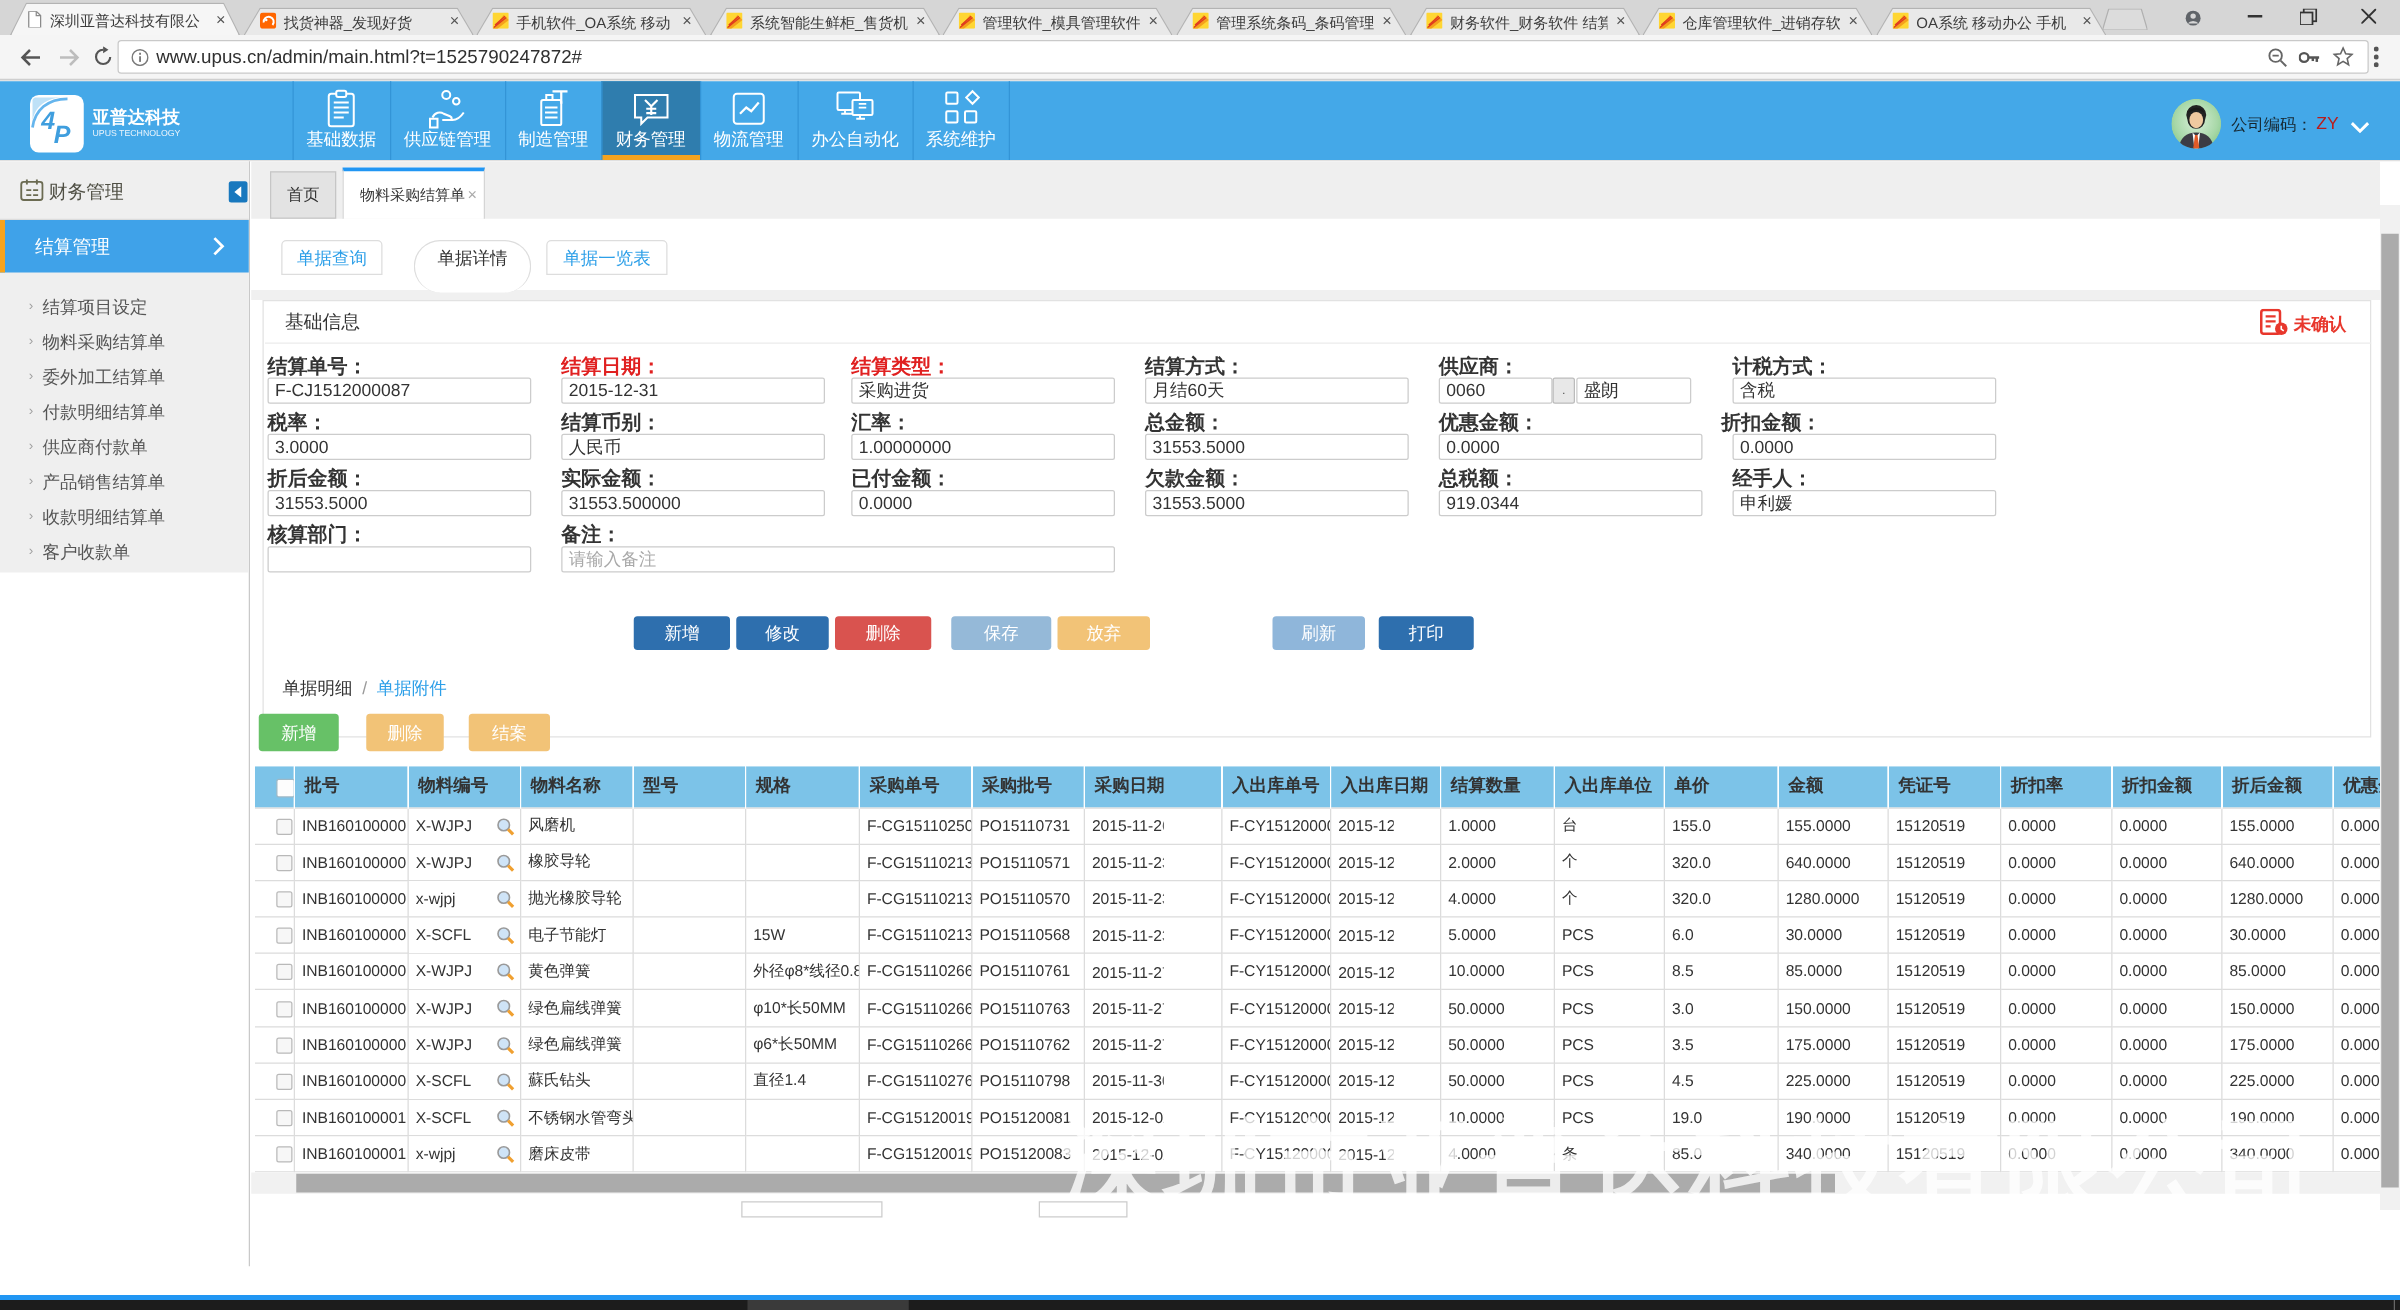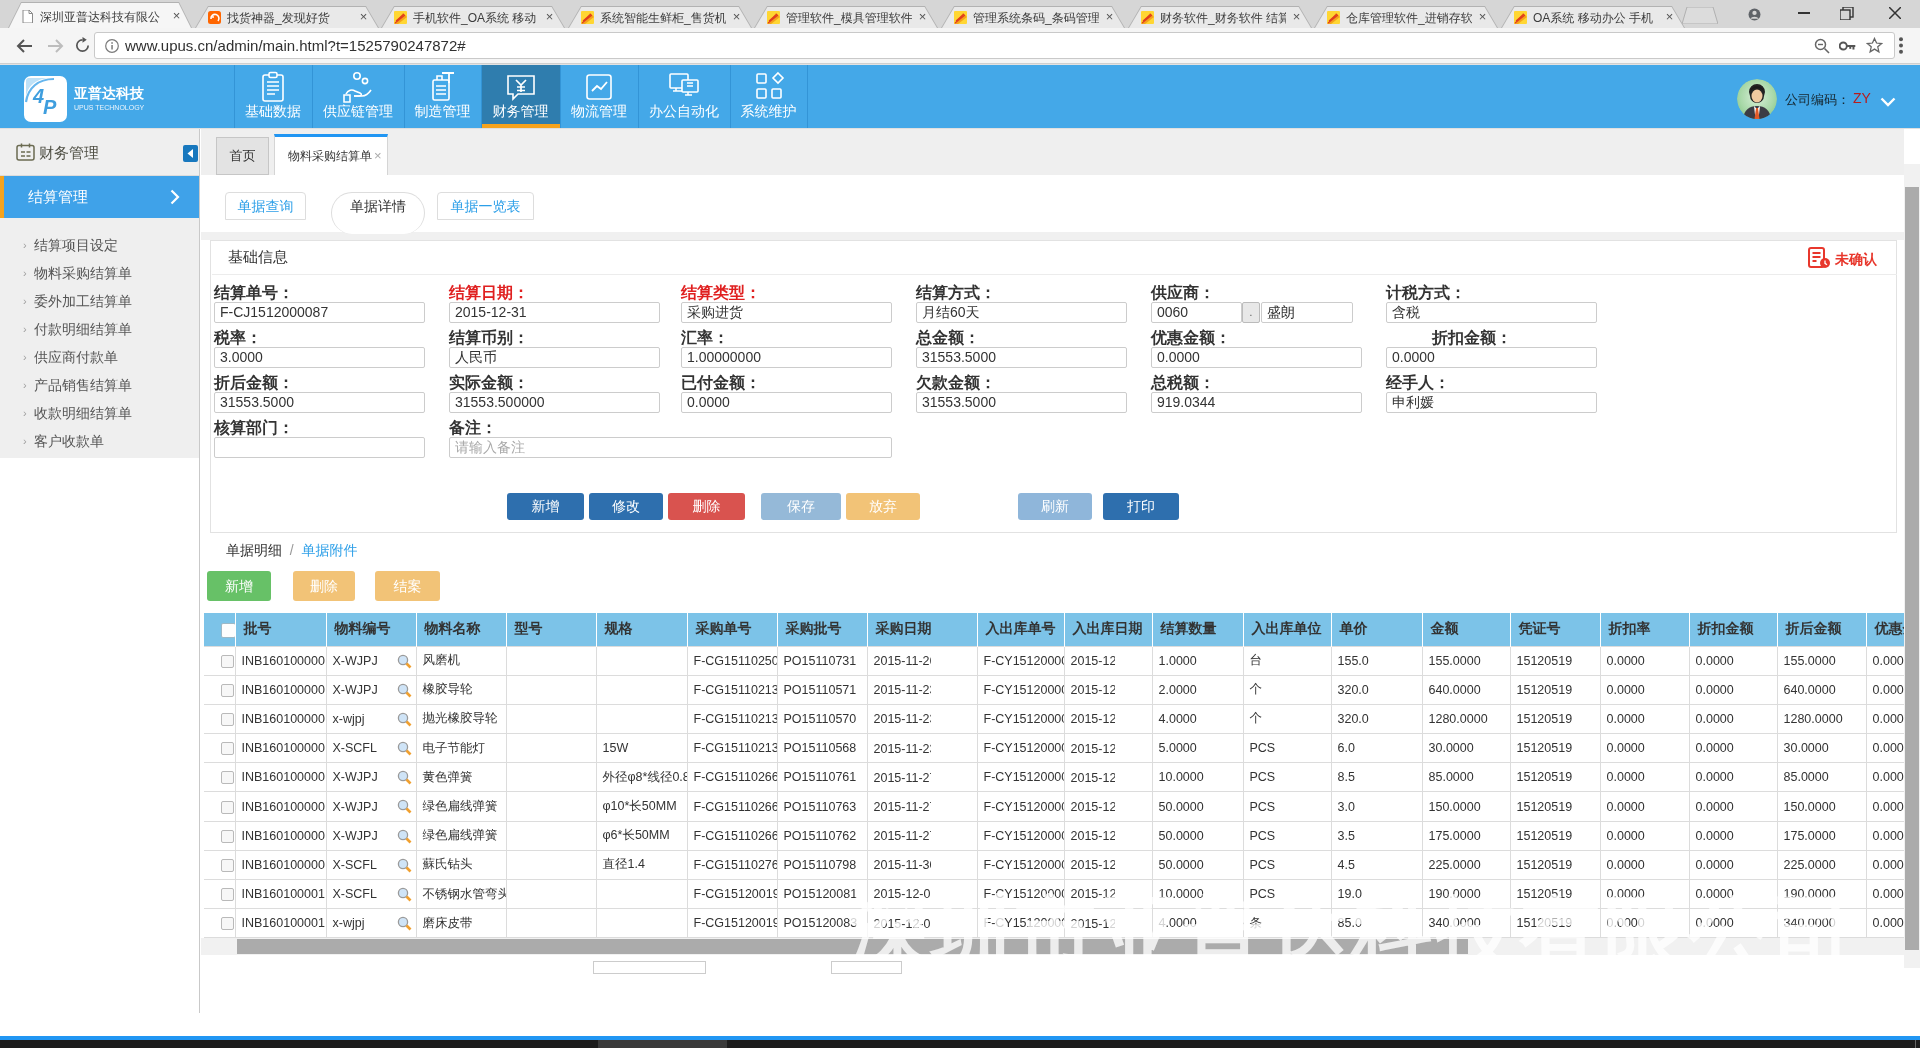--- a/index.html
+++ b/index.html
@@ -50,21 +50,21 @@
 #tabstrip{position:absolute;left:0;top:0;width:1703px;height:46px;background:#efefef;}
 #tabhome{position:absolute;left:15px;top:8px;width:53px;height:38px;background:#e3e3e3;border:1px solid #c6c6c6;color:#333;font-size:13px;text-align:center;line-height:36px;}
 #tabcur{position:absolute;left:73px;top:5px;width:114px;height:41px;background:#fff;border-left:1px solid #d5d5d5;border-right:1px solid #d5d5d5;border-top:3.5px solid #2196f3;}
 #tabcur .t{position:absolute;left:13px;top:11px;font-size:12px;color:#333;white-space:nowrap;}
 #tabcur .x{position:absolute;left:99px;top:11px;font-size:13px;color:#aaa;}
 
 .subtab{position:absolute;top:63px;height:28px;background:#fff;border:1px solid #ddd;border-radius:4px 4px 0 0;font-size:14px;color:#2c9fe8;text-align:center;line-height:26px;}
 #subtab2{height:42px;color:#333;border-bottom:none;z-index:5;}
 #grayband{position:absolute;left:0;top:103px;width:1703px;height:8px;background:#f0f0f0;}
 
-#panel{position:absolute;left:9px;top:111px;width:1687px;height:293px;background:#fff;border:1px solid #e2e2e2;}
+#panel{position:absolute;left:9px;top:111px;width:1687px;height:350px;background:#fff;border:1px solid #e2e2e2;}
 #ptitle{position:absolute;left:17px;top:7px;font-size:15px;color:#333;}
 #prule{position:absolute;left:1px;top:33px;width:1685px;height:1px;background:#ececec;}
 .flabel{position:absolute;font-size:16px;font-weight:bold;color:#333;white-space:nowrap;}
 .flabel.red{color:#e02020;}
 .finput{position:absolute;width:211px;height:21px;background:#fff;border:1px solid #ccc;border-radius:2px;font-size:14px;color:#333;line-height:19px;padding-left:5px;white-space:nowrap;overflow:hidden;}
 .finput .ph{color:#a9a9a9;}
 
 .btn{position:absolute;height:27px;border-radius:3px;color:#fff;font-size:14px;text-align:center;line-height:27px;}
 
 #dettabs{position:absolute;left:25px;top:413px;font-size:14px;color:#333;}
@@ -448,21 +448,21 @@
         <div class="flabel" style="left:3px;top:87px;">税率：</div>
         <div class="finput" style="left:3px;top:106px;">3.0000</div>
         <div class="flabel" style="left:238px;top:87px;">结算币别：</div>
         <div class="finput" style="left:238px;top:106px;">人民币</div>
         <div class="flabel" style="left:470px;top:87px;">汇率：</div>
         <div class="finput" style="left:470px;top:106px;">1.00000000</div>
         <div class="flabel" style="left:705px;top:87px;">总金额：</div>
         <div class="finput" style="left:705px;top:106px;">31553.5000</div>
         <div class="flabel" style="left:940px;top:87px;">优惠金额：</div>
         <div class="finput" style="left:940px;top:106px;">0.0000</div>
-        <div class="flabel" style="left:1221px;top:87px;">折扣金额：</div>
+        <div class="flabel" style="left:1166px;top:87px;">折扣金额：</div>
         <div class="finput" style="left:1175px;top:106px;">0.0000</div>
         <div class="flabel" style="left:3px;top:132px;">折后金额：</div>
         <div class="finput" style="left:3px;top:151px;">31553.5000</div>
         <div class="flabel" style="left:238px;top:132px;">实际金额：</div>
         <div class="finput" style="left:238px;top:151px;">31553.500000</div>
         <div class="flabel" style="left:470px;top:132px;">已付金额：</div>
         <div class="finput" style="left:470px;top:151px;">0.0000</div>
         <div class="flabel" style="left:705px;top:132px;">欠款金额：</div>
         <div class="finput" style="left:705px;top:151px;">31553.5000</div>
         <div class="flabel" style="left:940px;top:132px;">总税额：</div>

